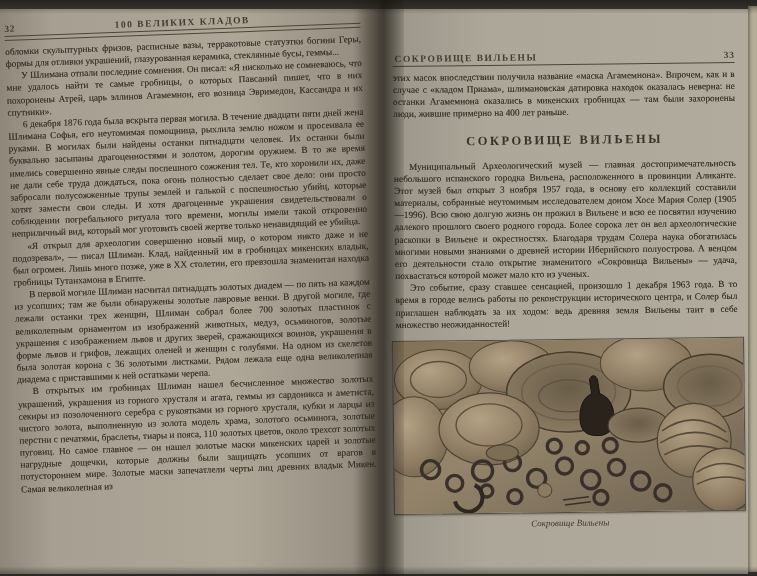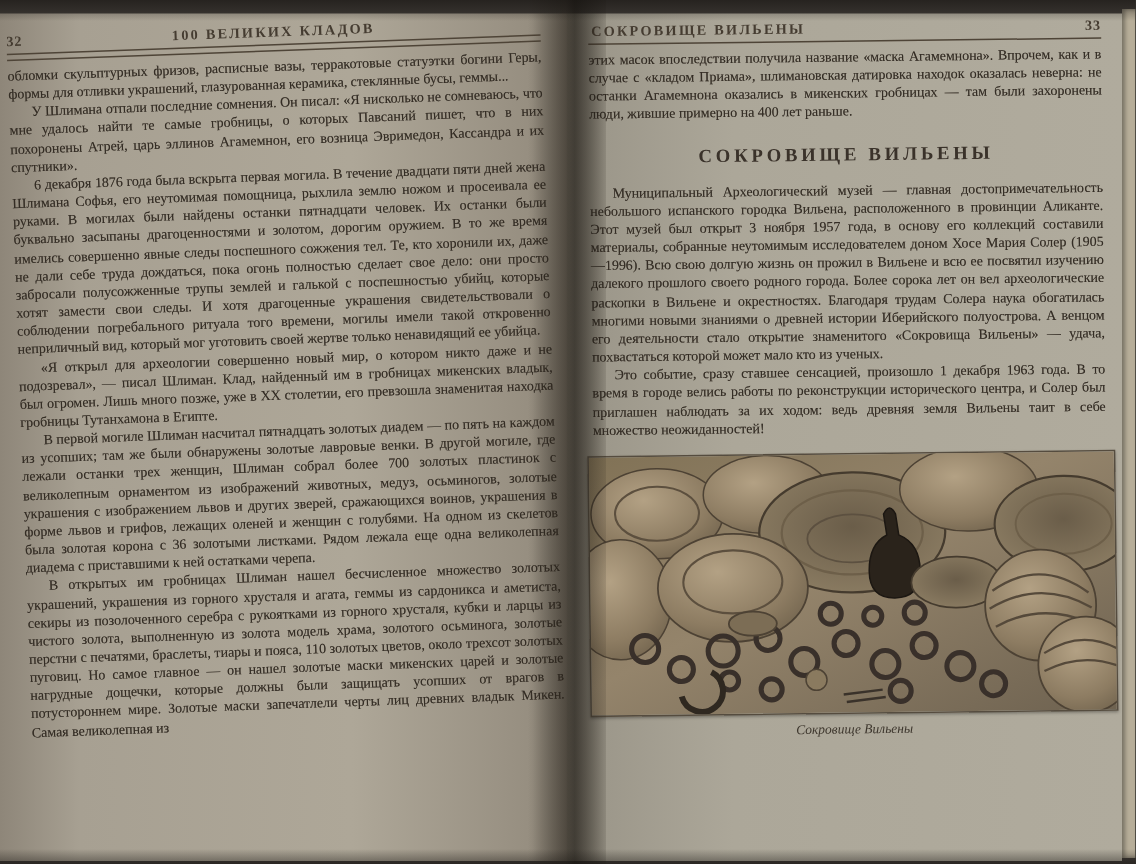--- a/index.html
+++ b/index.html
@@ -17,21 +17,21 @@
     background:linear-gradient(to bottom,rgba(20,17,14,.55),rgba(20,17,14,0));}
   .botshade{position:absolute;left:0;bottom:0;width:100%;height:10px;pointer-events:none;
     background:linear-gradient(to top,rgba(20,17,14,.45),rgba(20,17,14,0));}
   .inner{position:absolute;left:0;top:0;right:0;bottom:0;color:#332c24;}
   .left .inner{padding:8px 10px 0 12px;transform:rotate(-2.1deg);transform-origin:52% 40%;}
   .right .inner{padding:6px 12px 0 16px;transform:rotate(-0.7deg);transform-origin:50% 30%;}
   .runhead{display:flex;align-items:baseline;font-weight:bold;font-size:9.5px;letter-spacing:.6px;color:#453c31;}
   .runhead .num{width:40px;}
   .runhead .title{flex:1;text-align:center;letter-spacing:1.5px;}
   .right .runhead .title{text-align:left;letter-spacing:1.5px;padding-left:2px;}
-  .right .runhead .num{text-align:right;}
+  .right .runhead .num{text-align:right;margin-top:37px;}
   .rule-double{height:3px;border-top:1px solid #4e4437;border-bottom:1px solid #4e4437;margin-top:2px;}
   .rule-single{border-top:1px solid #4e4437;margin-top:2px;}
   p.body{font-size:9.3px;line-height:12.15px;text-align:justify;margin:0;text-indent:15px;
     color:#342d25;text-shadow:0 0 .4px rgba(52,45,37,.55);}
   p.body.first{text-indent:0;}
   .left p.body{margin-top:0;}
   .spacer-top{height:5px;}
   h2.section{font-size:12.5px;font-weight:bold;text-align:center;letter-spacing:2.5px;
     margin:14px 0 11px 0;color:#3a322a;}
   figure{margin:10px 0 0 -4px;width:352px;}

